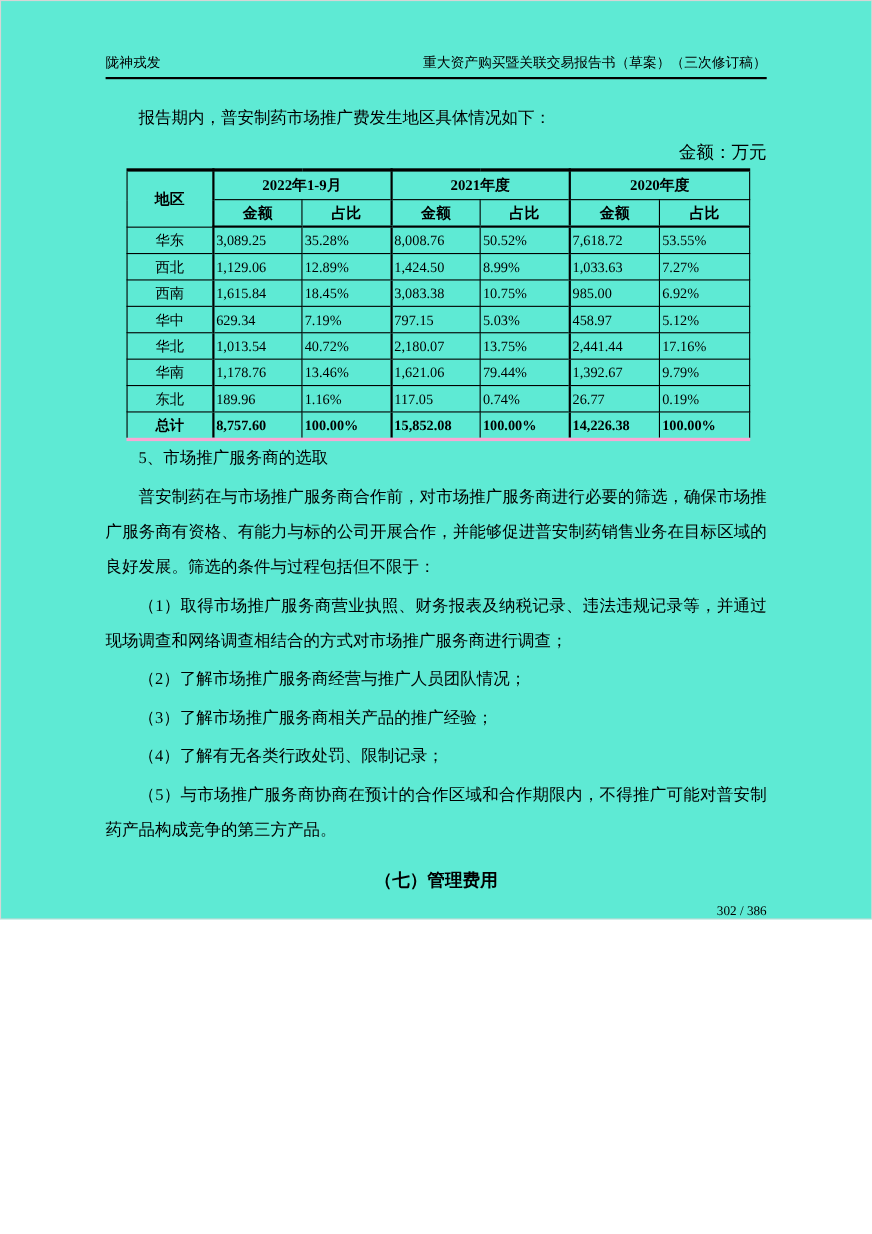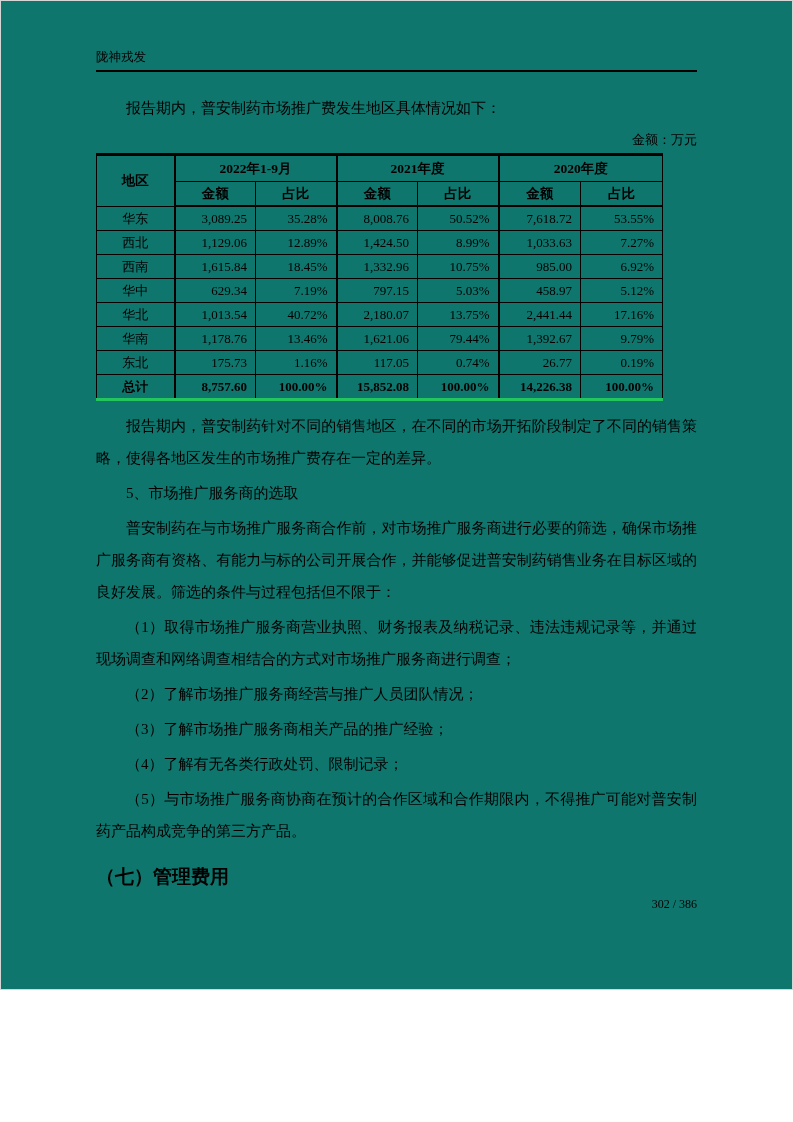--- a/index.html
+++ b/index.html
@@ -1,22 +1,22 @@
 <!DOCTYPE html>
 <html><head>
 <meta charset="utf-8">
 <style>
   * { box-sizing: border-box; }
   html, body { margin: 0; padding: 0; background: #ffffff; }
   .page {
     position: relative;
     width: 793px;
-    height: 990px;
+    height: 836px;
     margin: 0 auto;
-    background: #0f766e;
+    background: #5eead4;
     outline: 1px solid #d6d6d6;
     outline-offset: -1px;
     color: #000;
     font-family: "Liberation Serif", "DejaVu Serif", serif;
     overflow: hidden;
   }
   .content {
     padding: 50px 96px 0 96px;
   }
   
@@ -35,70 +35,73 @@
     font-size: 15px;
     line-height: 32px;
     text-align: justify;
     text-indent: 2em;
   }
   .intro-text { margin-top: 20px; margin-bottom: 0; }
   .after-table { margin-top: 9px; }
   
   .unit-label {
     text-align: right;
-    font-size: 13px;
+    font-size: 16px;
     line-height: 18px;
     margin: 7px 0 4px 0;
   }
   
   table.fee-table {
     border-collapse: collapse;
     table-layout: fixed;
     width: 566px;
+    margin-left: 19px;
     font-size: 13px;
     border-top: 3px solid #000;
-    border-bottom: 3px solid #22c55e;
+    border-bottom: 3px solid #f9a8d4;
   }
   .fee-table th, .fee-table td {
     border: 1px solid #000;
     line-height: 15px;
     overflow: hidden;
     white-space: nowrap;
   }
   .fee-table th { font-weight: bold; text-align: center; padding: 5px 2px; font-size: 13.5px; }
   .fee-table tr.subhead th { border-bottom: 2px solid #000; padding: 4px 2px; }
-  .fee-table td { padding: 4px 8px 4px 2px; text-align: right; }
+  .fee-table td { padding: 4px 8px 4px 2px; text-align: left; }
   .fee-table td.region { text-align: center; padding: 4px 2px; }
   .fee-table .group-start { border-left: 2px solid #000; }
   .fee-table tr.total td { font-weight: bold; }
   
   .section-heading {
     font-family: "Liberation Sans", "DejaVu Sans", sans-serif;
     font-weight: bold;
-    font-size: 19px;
+    font-size: 16px;
     line-height: 22px;
     margin: 19px 0 0 0;
+    text-align: center;
   }
   
   .page-number {
     text-align: right;
     font-weight: normal;
     font-size: 12px;
     line-height: 15px;
     margin-top: 9px;
   }
 </style>
 </head>
 <body>
 
 <div class="page">
   <div class="content">
 
     <div class="page-header">
       <span>陇神戎发</span>
+      <span>重大资产购买暨关联交易报告书（草案）（三次修订稿）</span>
     </div>
 
     <p class="body-text intro-text">报告期内，普安制药市场推广费发生地区具体情况如下：</p>
 
     <div class="unit-label">金额：万元</div>
 
     <table class="fee-table">
       <colgroup>
         <col style="width:78px">
         <col style="width:81px">
@@ -140,21 +143,21 @@
           <td>12.89%</td>
           <td class="group-start">1,424.50</td>
           <td>8.99%</td>
           <td class="group-start">1,033.63</td>
           <td>7.27%</td>
         </tr>
         <tr>
           <td class="region">西南</td>
           <td class="group-start">1,615.84</td>
           <td>18.45%</td>
-          <td class="group-start">1,332.96</td>
+          <td class="group-start">3,083.38</td>
           <td>10.75%</td>
           <td class="group-start">985.00</td>
           <td>6.92%</td>
         </tr>
         <tr>
           <td class="region">华中</td>
           <td class="group-start">629.34</td>
           <td>7.19%</td>
           <td class="group-start">797.15</td>
           <td>5.03%</td>
@@ -174,40 +177,39 @@
           <td class="region">华南</td>
           <td class="group-start">1,178.76</td>
           <td>13.46%</td>
           <td class="group-start">1,621.06</td>
           <td>79.44%</td>
           <td class="group-start">1,392.67</td>
           <td>9.79%</td>
         </tr>
         <tr>
           <td class="region">东北</td>
-          <td class="group-start">175.73</td>
+          <td class="group-start">189.96</td>
           <td>1.16%</td>
           <td class="group-start">117.05</td>
           <td>0.74%</td>
           <td class="group-start">26.77</td>
           <td>0.19%</td>
         </tr>
         <tr class="total">
           <td class="region">总计</td>
           <td class="group-start">8,757.60</td>
           <td>100.00%</td>
           <td class="group-start">15,852.08</td>
           <td>100.00%</td>
           <td class="group-start">14,226.38</td>
           <td>100.00%</td>
         </tr>
       </tbody>
     </table>
 
-    <p class="body-text after-table">报告期内，普安制药针对不同的销售地区，在不同的市场开拓阶段制定了不同的销售策略，使得各地区发生的市场推广费存在一定的差异。</p>
     <p class="body-text">5、市场推广服务商的选取</p>
     <p class="body-text">普安制药在与市场推广服务商合作前，对市场推广服务商进行必要的筛选，确保市场推广服务商有资格、有能力与标的公司开展合作，并能够促进普安制药销售业务在目标区域的良好发展。筛选的条件与过程包括但不限于：</p>
     <p class="body-text">（1）取得市场推广服务商营业执照、财务报表及纳税记录、违法违规记录等，并通过现场调查和网络调查相结合的方式对市场推广服务商进行调查；</p>
     <p class="body-text">（2）了解市场推广服务商经营与推广人员团队情况；</p>
     <p class="body-text">（3）了解市场推广服务商相关产品的推广经验；</p>
     <p class="body-text">（4）了解有无各类行政处罚、限制记录；</p>
     <p class="body-text">（5）与市场推广服务商协商在预计的合作区域和合作期限内，不得推广可能对普安制药产品构成竞争的第三方产品。</p>
 
     <h2 class="section-heading">（七）管理费用</h2>
 

